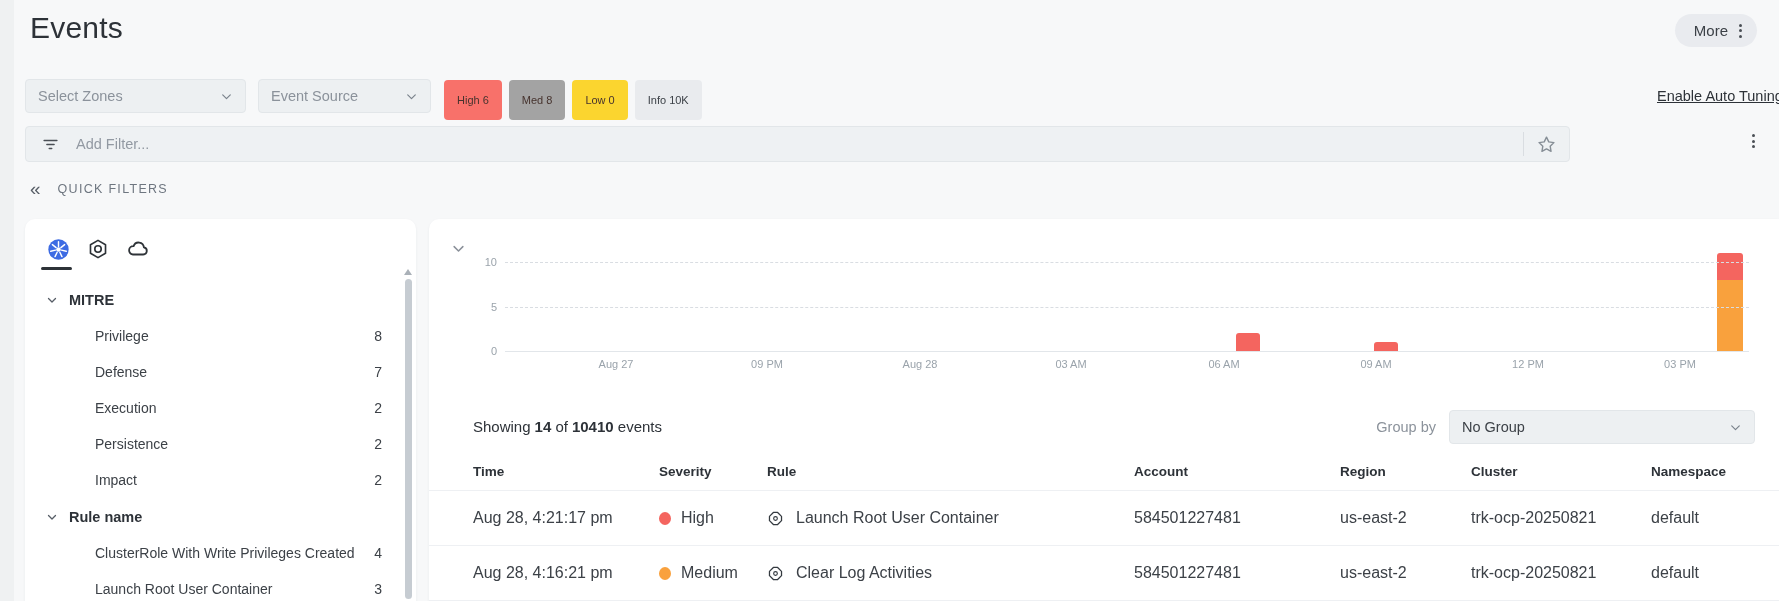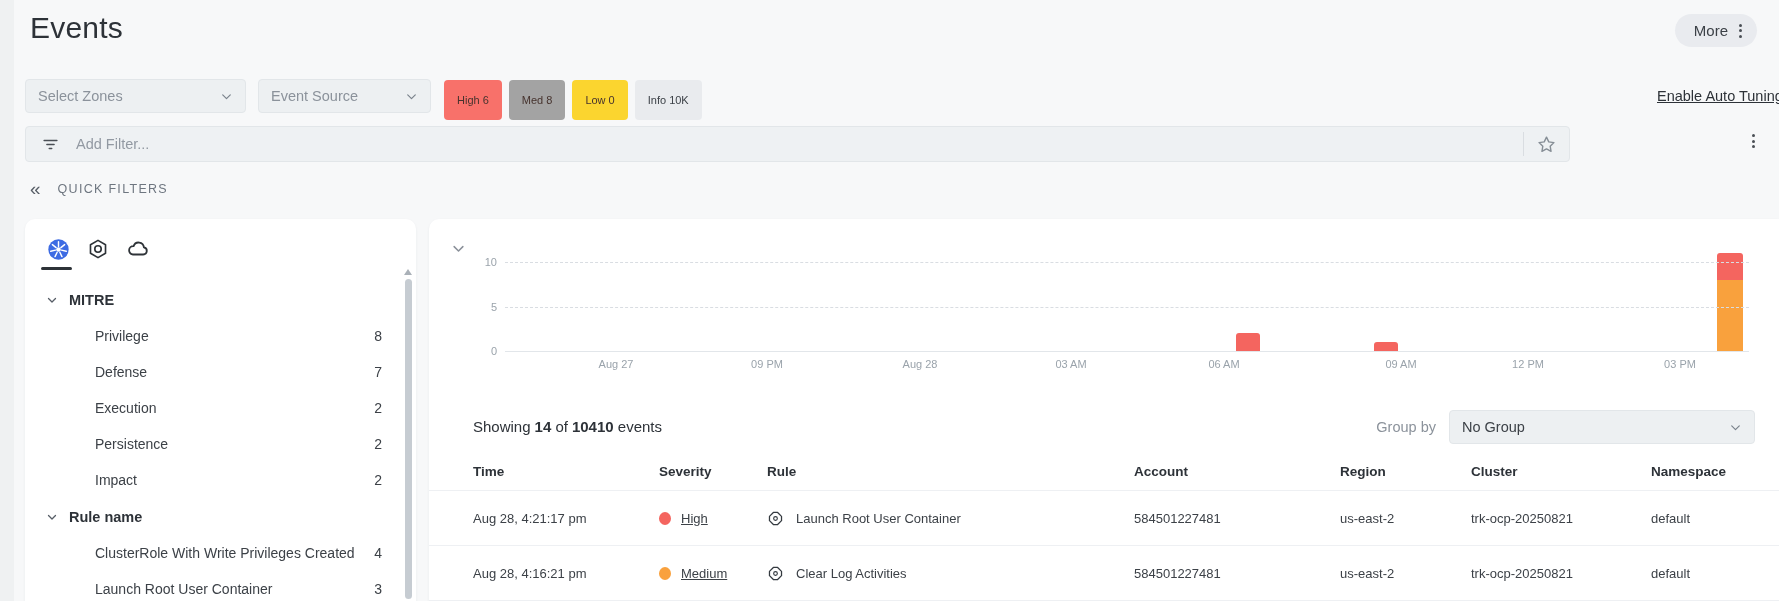--- a/index.html
+++ b/index.html
@@ -76,22 +76,22 @@
   .showing span{margin-right:4px;}
   .groupby{position:absolute;top:191px;right:24px;display:flex;align-items:center;gap:13px;}
   .gb-label{font-size:14.5px;color:#8b929b;}
   .gb-select{position:static;width:306px;color:#3c4147;}
 
   
   .table{position:absolute;top:233px;left:0;right:0;}
   .trow{display:grid;grid-template-columns:186px 108px 367px 206px 131px 180px 1fr;
     padding-left:44px;align-items:center;}
   .thead{height:38px;font-size:13.5px;font-weight:700;color:#2d3238;border-bottom:1px solid #eef0f3;}
-  .tr{height:54px;font-size:13px;color:#3c4147;border-bottom:1px solid #eef0f3;cursor:pointer;}
-  .sev{display:flex;align-items:center;gap:10px;text-decoration:underline;}
+  .tr{height:54px;font-size:16px;color:#3c4147;border-bottom:1px solid #eef0f3;cursor:pointer;}
+  .sev{display:flex;align-items:center;gap:10px;}
   .dot{width:12px;height:13px;border-radius:50%;flex:none;}
   .rulecell{display:flex;align-items:center;gap:12px;}
 </style>
 </head>
 <body>
 
 <div class="page">
   <div class="left-strip"></div>
 
   <div class="title">Events</div>
@@ -252,21 +252,21 @@
         <span class="ylabel" style="top: 43px;">10</span>
         <div class="gridline" style="top: 87.5px;"></div>
         <span class="ylabel" style="top: 87.5px;">5</span>
         <div class="gridline zero" style="top: 132px;"></div>
         <span class="ylabel" style="top: 132px;">0</span>
         <span class="xtick" style="left: 187px;">Aug 27</span>
         <span class="xtick" style="left: 338px;">09 PM</span>
         <span class="xtick" style="left: 491px;">Aug 28</span>
         <span class="xtick" style="left: 642px;">03 AM</span>
         <span class="xtick" style="left: 795px;">06 AM</span>
-        <span class="xtick" style="left: 972px;">09 AM</span>
+        <span class="xtick" style="left: 947px;">09 AM</span>
         <span class="xtick" style="left: 1099px;">12 PM</span>
         <span class="xtick" style="left: 1251px;">03 PM</span>
       </div>
 
     <div class="showing">
       <span>Showing</span><b>14</b>
       <span>of</span><b>10410</b>
       <span>events</span>
     </div>
     <div class="groupby">

